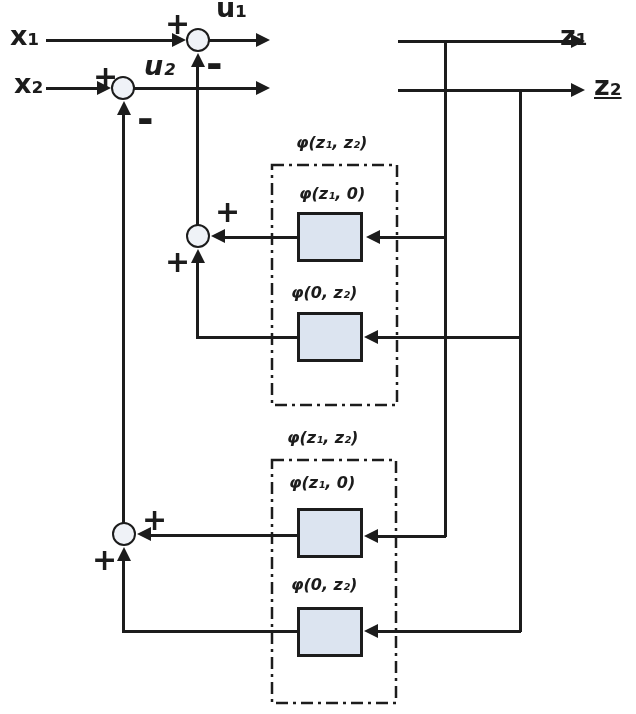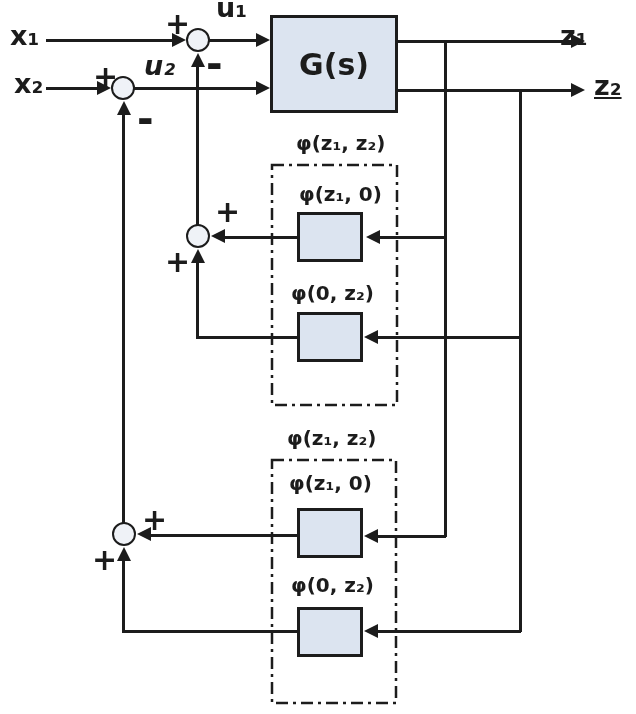--- a/index.html
+++ b/index.html
@@ -10,21 +10,21 @@
   .linev{width:3px;}
   .arrow{position:absolute;width:0;height:0;}
   .ar{border-top:7px solid transparent;border-bottom:7px solid transparent;border-left:14px solid #1c1c1c;}
   .al{border-top:7px solid transparent;border-bottom:7px solid transparent;border-right:14px solid #1c1c1c;}
   .au{border-left:7px solid transparent;border-right:7px solid transparent;border-bottom:14px solid #1c1c1c;}
   .junction{position:absolute;width:20px;height:20px;border:2px solid #1c1c1c;border-radius:50%;background:#eff2f7;}
   .block{position:absolute;background:#dce4f0;border:3px solid #1c1c1c;box-sizing:border-box;}
   .plant{display:flex;align-items:center;justify-content:center;font-weight:bold;font-size:30px;}
   .lbl{position:absolute;font-weight:bold;white-space:nowrap;}
   .sig{font-size:27px;line-height:28px;}
-  .phi{font-size:20px;line-height:22px;}
+  .phi{font-size:16px;line-height:22px;font-style:italic;}
   .sign-plus{font-size:30px;line-height:30px;}
   .sign-minus{font-size:40px;line-height:40px;}
   .dashbox{position:absolute;}
 </style>
 </head>
 <body>
 
 <div id="canvas">
 
   <div class="lineh" style="left:46px;top:39px;width:127px;"></div>
@@ -52,23 +52,20 @@
   <div class="arrow au" style="left:191px;top:53px;"></div>
 
   <div class="linev" style="left:122px;top:113px;height:410px;"></div>
   <div class="arrow au" style="left:117px;top:101px;"></div>
 
   <div class="junction" style="left:186px;top:28px;"></div>
   <div class="junction" style="left:111px;top:76px;"></div>
   <div class="junction" style="left:186px;top:224px;"></div>
   <div class="junction" style="left:112px;top:522px;"></div>
 
-  <div class="block plant" style="left:270px;top:15px;width:128px;height:98px;">
-    <span>G(s)</span>
-  </div>
 
   <svg class="dashbox" style="left:270px;top:163px;" width="129" height="244">
     <rect x="2" y="2" width="125" height="240" fill="none" stroke="#1c1c1c" stroke-width="2.5" stroke-dasharray="12 5 3 5"></rect>
   </svg>
   <div class="block" style="left:297px;top:212px;width:66px;height:50px;"></div>
   <div class="block" style="left:297px;top:312px;width:66px;height:50px;"></div>
 
   <div class="lineh" style="left:378px;top:236px;width:68px;"></div>
   <div class="arrow al" style="left:366px;top:230px;"></div>
 

